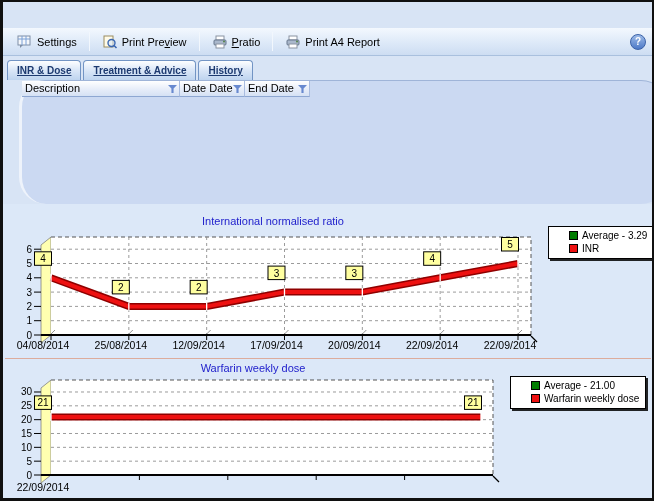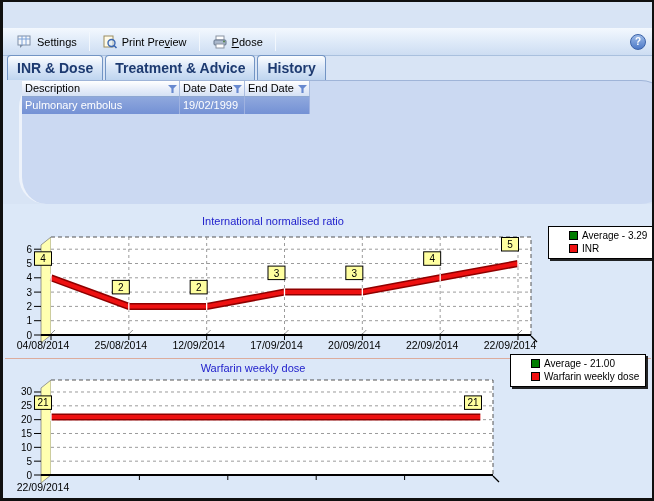--- a/index.html
+++ b/index.html
@@ -28,23 +28,23 @@
   .tb-btn .u { text-decoration:underline; }
   .help-btn { margin-left:auto; width:16px; height:16px; border-radius:50%;
               background:linear-gradient(#9dbbe8,#4d79c7); border:1px solid #3b62a8;
               color:#fff; font-size:10px; font-weight:bold; text-align:center; line-height:14px; }
   .icon-svg { display:block; }
 
   
   .tabbar { position:absolute; top:55px; left:0; width:100%; height:23px;
             display:flex; align-items:flex-end; padding-left:4px; }
   .tab { display:inline-block; margin-right:2px; padding:4px 9px 4px;
-         font-size:14px; font-weight:bold; color:#1d3a70;
+         font-size:10px; font-weight:bold; color:#1d3a70;
          background:linear-gradient(#fdfeff,#dce8f8 45%,#bed4ef);
-         border:1px solid #7294c4; border-bottom:none; border-radius:4px 4px 0 0; cursor:default; }
+         border:1px solid #7294c4; border-bottom:none; border-radius:4px 4px 0 0; cursor:default;text-decoration:underline; }
   .tab-highlight { display:inline-block; border:3px solid #efa43c; margin-left:2px; }
   .tab.active { background:#fff; color:#000; border:none; border-radius:0; padding:4px 7px 3px; margin:0; }
 
   
   .table { position:absolute; top:78px; left:16px; width:100%; height:124px;
            background:#cbd9f2; border-left:3px solid #eef3fb; border-top:1px solid #9fb4d8;border-radius:27px; }
   .thead { display:flex; width:288px; height:16px; }
   .th { position:relative; height:16px; font-size:11px; color:#000; padding:1px 12px 0 3px;
         background:linear-gradient(#ffffff,#e7edf9 55%,#d5e1f4);
         border-right:1px solid #a9bce0; border-bottom:1px solid #8ea7d2; white-space:nowrap; overflow:hidden; cursor:default; }
@@ -66,21 +66,21 @@
   .chart-svg { position:absolute; left:0; }
   #chart-svg-0 { top:24px; width:651px; height:127px; }
   #chart-svg-1 { top:14px; width:651px; height:126px; }
   svg text { font-family:"Liberation Sans", sans-serif; }
   .sep-line { position:absolute; top:154px; left:2px; width:646px; border-top:1px solid #ddac9c; }
 
   .legend { position:absolute; background:#fff; border:1px solid #000;
             box-shadow:2px 2px 0 rgba(0,0,0,0.85); padding:2px 6px 3px 20px;
             font-size:10px; line-height:13px; white-space:nowrap; }
   #legend-0 { left:545px; top:22px; }
-  #legend-1 { left:507px; top:150px; }
+  #legend-1 { left:507px; top:172px; }
   .swatch { display:inline-block; width:9px; height:9px; border:1px solid #000;
             margin-right:4px; vertical-align:-1px; }
 </style>
 </head>
 <body>
 
 <div class="window">
 
 
   <div class="toolbar">
@@ -102,42 +102,46 @@
       <span><span>Print Pre</span><span class="u">v</span><span>iew</span></span>
     </div>
     <div class="tb-sep"></div>
     <div class="tb-btn">
       <svg class="icon-svg" width="16" height="14" viewBox="0 0 16 14">
         <rect x="4" y="1" width="8" height="4" fill="#fff" stroke="#8a93a2"></rect>
         <rect x="2" y="5" width="12" height="5" rx="1" fill="#aab8cc" stroke="#67778c"></rect>
         <rect x="4" y="9" width="8" height="4" fill="#fff" stroke="#8a93a2"></rect>
         <circle cx="12" cy="6.5" r="0.9" fill="#4a7d3a"></circle>
       </svg>
-      <span><span></span><span class="u">P</span><span>dose</span></span>
+      <span><span></span><span class="u">P</span><span>ratio</span></span>
     </div>
     <div class="tb-sep"></div>
+    <div class="tb-btn">
+      <svg class="icon-svg" width="16" height="14" viewBox="0 0 16 14">
+        <rect x="4" y="1" width="8" height="4" fill="#fff" stroke="#8a93a2"></rect>
+        <rect x="2" y="5" width="12" height="5" rx="1" fill="#aab8cc" stroke="#67778c"></rect>
+        <rect x="4" y="9" width="8" height="4" fill="#fff" stroke="#8a93a2"></rect>
+        <circle cx="12" cy="6.5" r="0.9" fill="#4a7d3a"></circle>
+      </svg>
+      <span>Print A4 Report</span>
+    </div>
     <div class="help-btn">?</div>
   </div>
 
   <div class="tabbar">
     <span class="tab">INR &amp; Dose</span>
     <span class="tab">Treatment &amp; Advice</span>
     <span class="tab">History</span>
   </div>
 
   <div class="table">
     <div class="thead">
       <div class="th c0"><span>Description</span><span class="funnel"></span></div>
       <div class="th c1"><span>Date Date</span><span class="funnel"></span></div>
       <div class="th c2"><span>End Date</span><span class="funnel"></span></div>
-    </div>
-    <div class="trow">
-      <div class="td c0">Pulmonary embolus</div>
-      <div class="td c1">19/02/1999</div>
-      <div class="td c2"></div>
     </div>
   </div>
 
   <div class="charts">
 
     <div class="chart-block" id="chart-block-0">
       <div class="chart-title" id="chart-title-0">International normalised ratio</div>
       <svg class="chart-svg" id="chart-svg-0" viewBox="0 0 651 127">
           <polygon points="38,112 38,14 48,6 48,104" fill="#ffffb0" stroke="#808080" stroke-width="0.8"></polygon>
           <rect x="48" y="6" width="480" height="98" fill="#ffffff"></rect>

